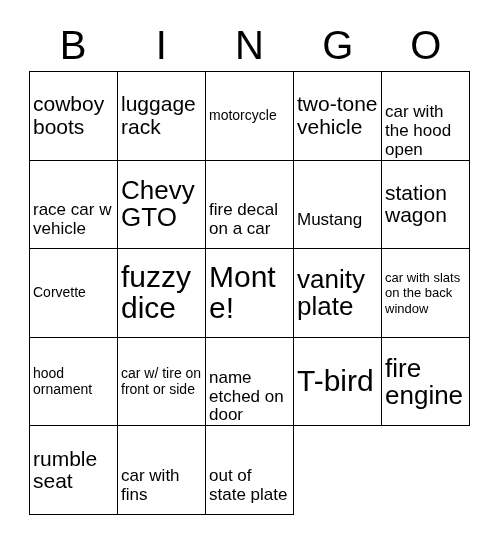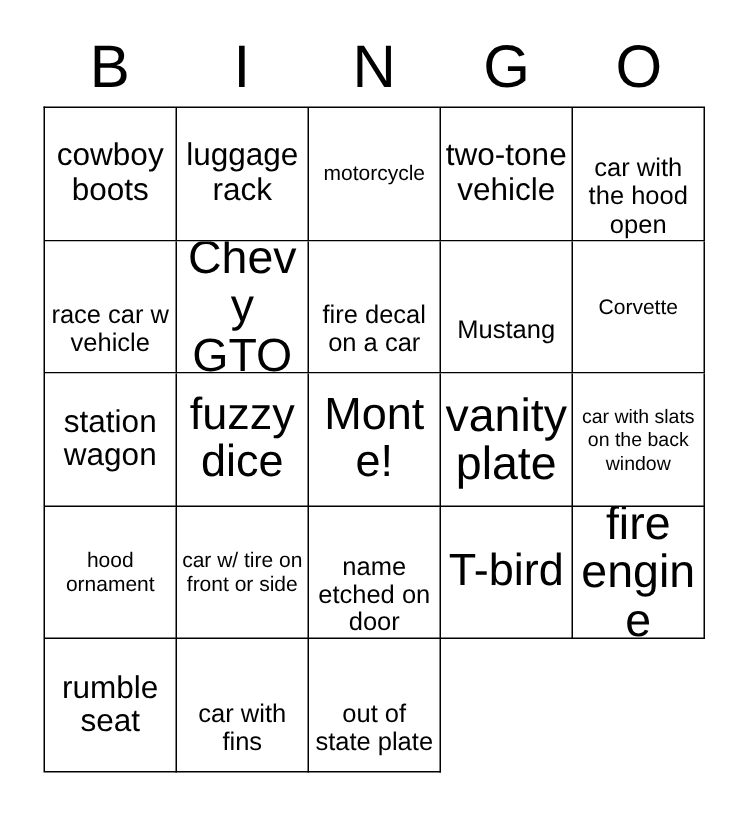--- a/index.html
+++ b/index.html
@@ -59,39 +59,38 @@
     box-sizing: border-box;
     background: #ffffff;
   }
   .cell {
     border-right: 1px solid #000;
     border-bottom: 1px solid #000;
     box-sizing: border-box;
     display: flex;
     align-items: center;
     justify-content: center;
-    text-align: center;
     padding: 1px 3px;
     overflow: hidden;
     background: #ffffff;
   }
   .cell-text {
     display: block;
     width: 100%;
     line-height: 1.06;
     word-wrap: break-word;
     hyphens: none;
   }
 
   
   .fs-xs  { font-size: 13px; line-height: 1.18; }
   .fs-sm  { font-size: 14px; line-height: 1.12; }
   .fs-md  { font-size: 17px; line-height: 1.10; margin-top: 31px; }
   .fs-lg  { font-size: 21px; line-height: 1.07; }
-  .fs-xl  { font-size: 31px; line-height: 1.04; }
+  .fs-xl  { font-size: 26px; line-height: 1.04; }
   .fs-xxl { font-size: 30px; line-height: 1.02; }
 </style>
 </head>
 <body>
 
 <div class="card">
 
   <div class="header-row">
       <div class="header-cell">B</div>
       <div class="header-cell">I</div>
@@ -122,24 +121,24 @@
       <div class="cell">
         <span class="cell-text fs-xl">Chevy GTO</span>
       </div>
       <div class="cell">
         <span class="cell-text fs-md">fire decal on a car</span>
       </div>
       <div class="cell">
         <span class="cell-text fs-md">Mustang</span>
       </div>
       <div class="cell">
-        <span class="cell-text fs-sm">Corvette</span>
+        <span class="cell-text fs-lg">station wagon</span>
       </div>
       <div class="cell">
-        <span class="cell-text fs-lg">station wagon</span>
+        <span class="cell-text fs-sm">Corvette</span>
       </div>
       <div class="cell">
         <span class="cell-text fs-xxl">fuzzy dice</span>
       </div>
       <div class="cell">
         <span class="cell-text fs-xxl">Monte!</span>
       </div>
       <div class="cell">
         <span class="cell-text fs-xl">vanity plate</span>
       </div>

